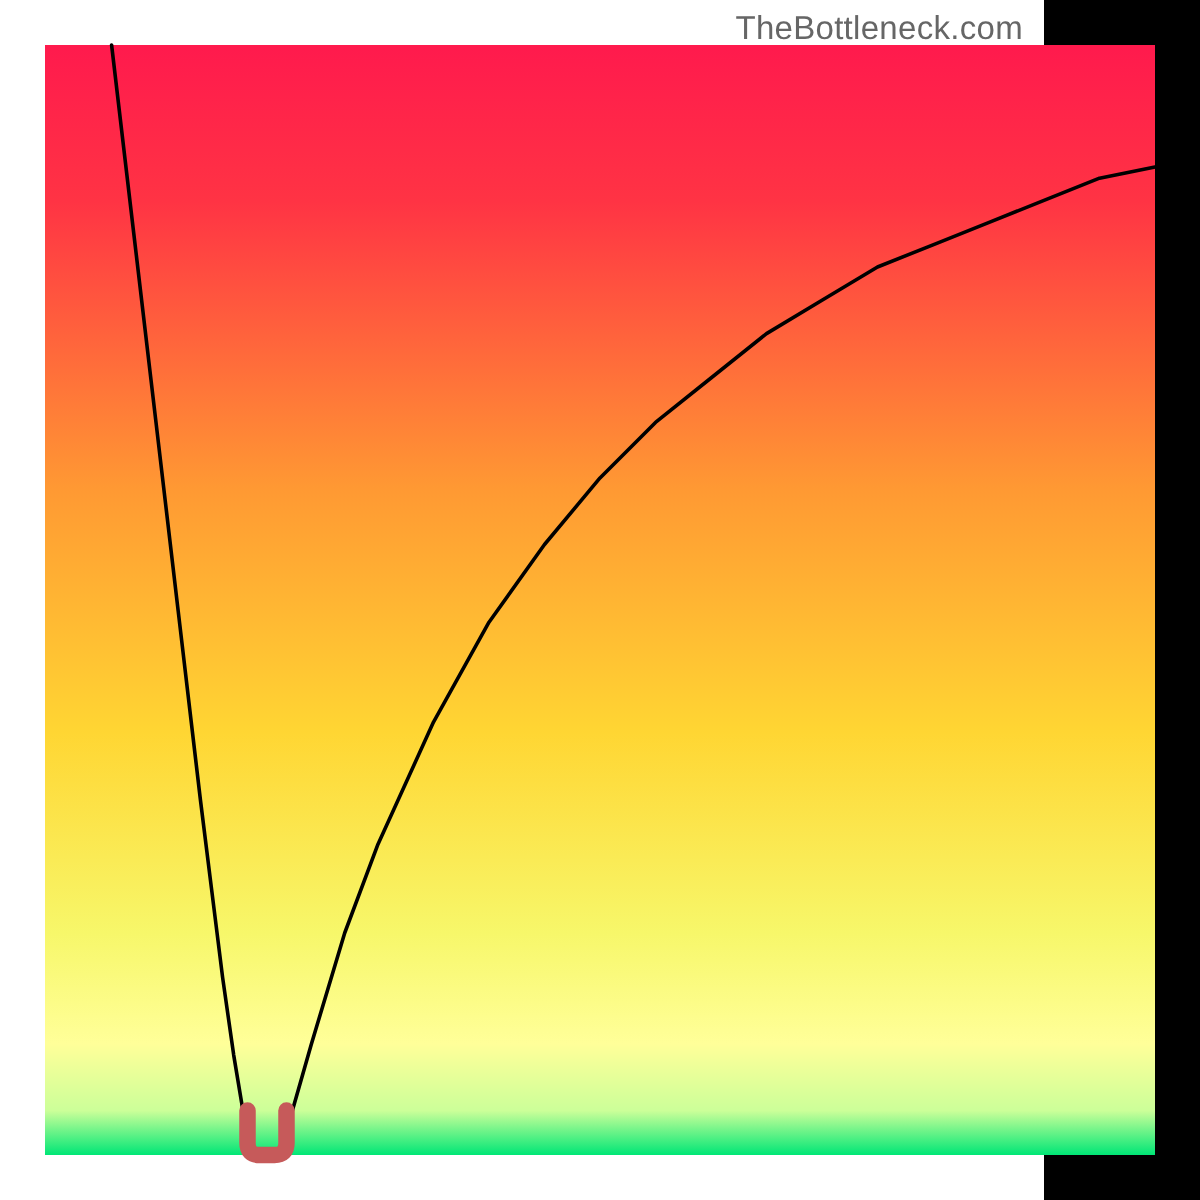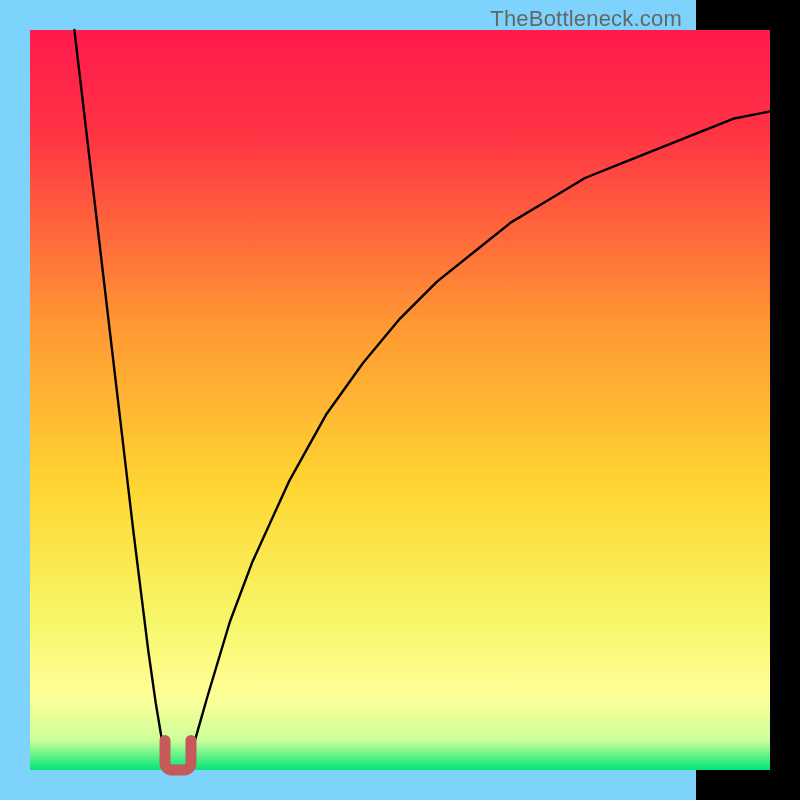--- a/index.html
+++ b/index.html
@@ -9,21 +9,21 @@
     height: 800px;
     background: #000;
     overflow: hidden;
   }
   .frame {
     position: absolute;
     left: 0;
     top: 0;
     width: 696px;
     height: 800px;
-    background: #7dd3fc;
+    background: #ffffff;
   }
   .watermark {
     position: absolute;
     top: 6px;
     right: 14px;
     font-family: Arial, Helvetica, sans-serif;
     font-size: 22px;
     color: #666;
     letter-spacing: 0.2px;
     user-select: none;

